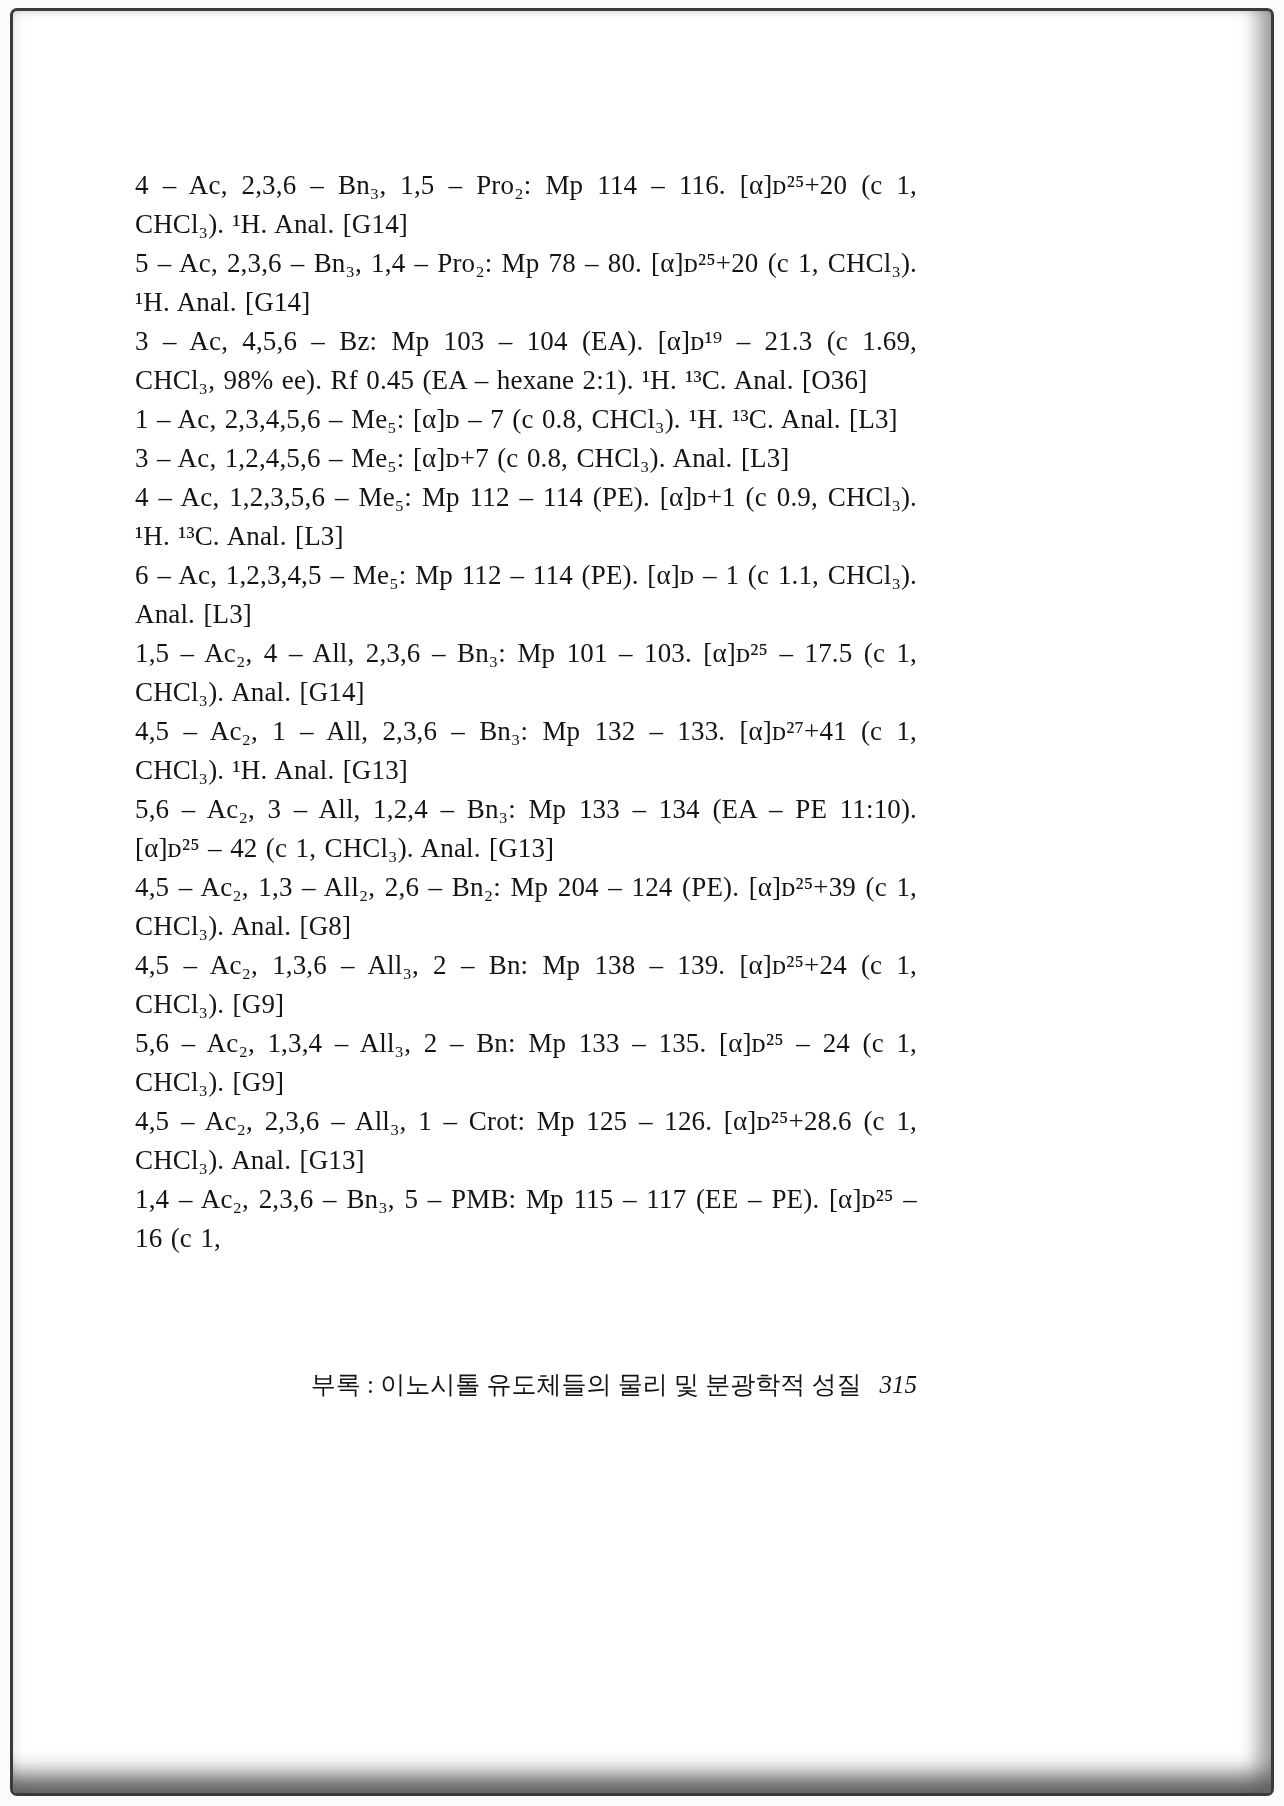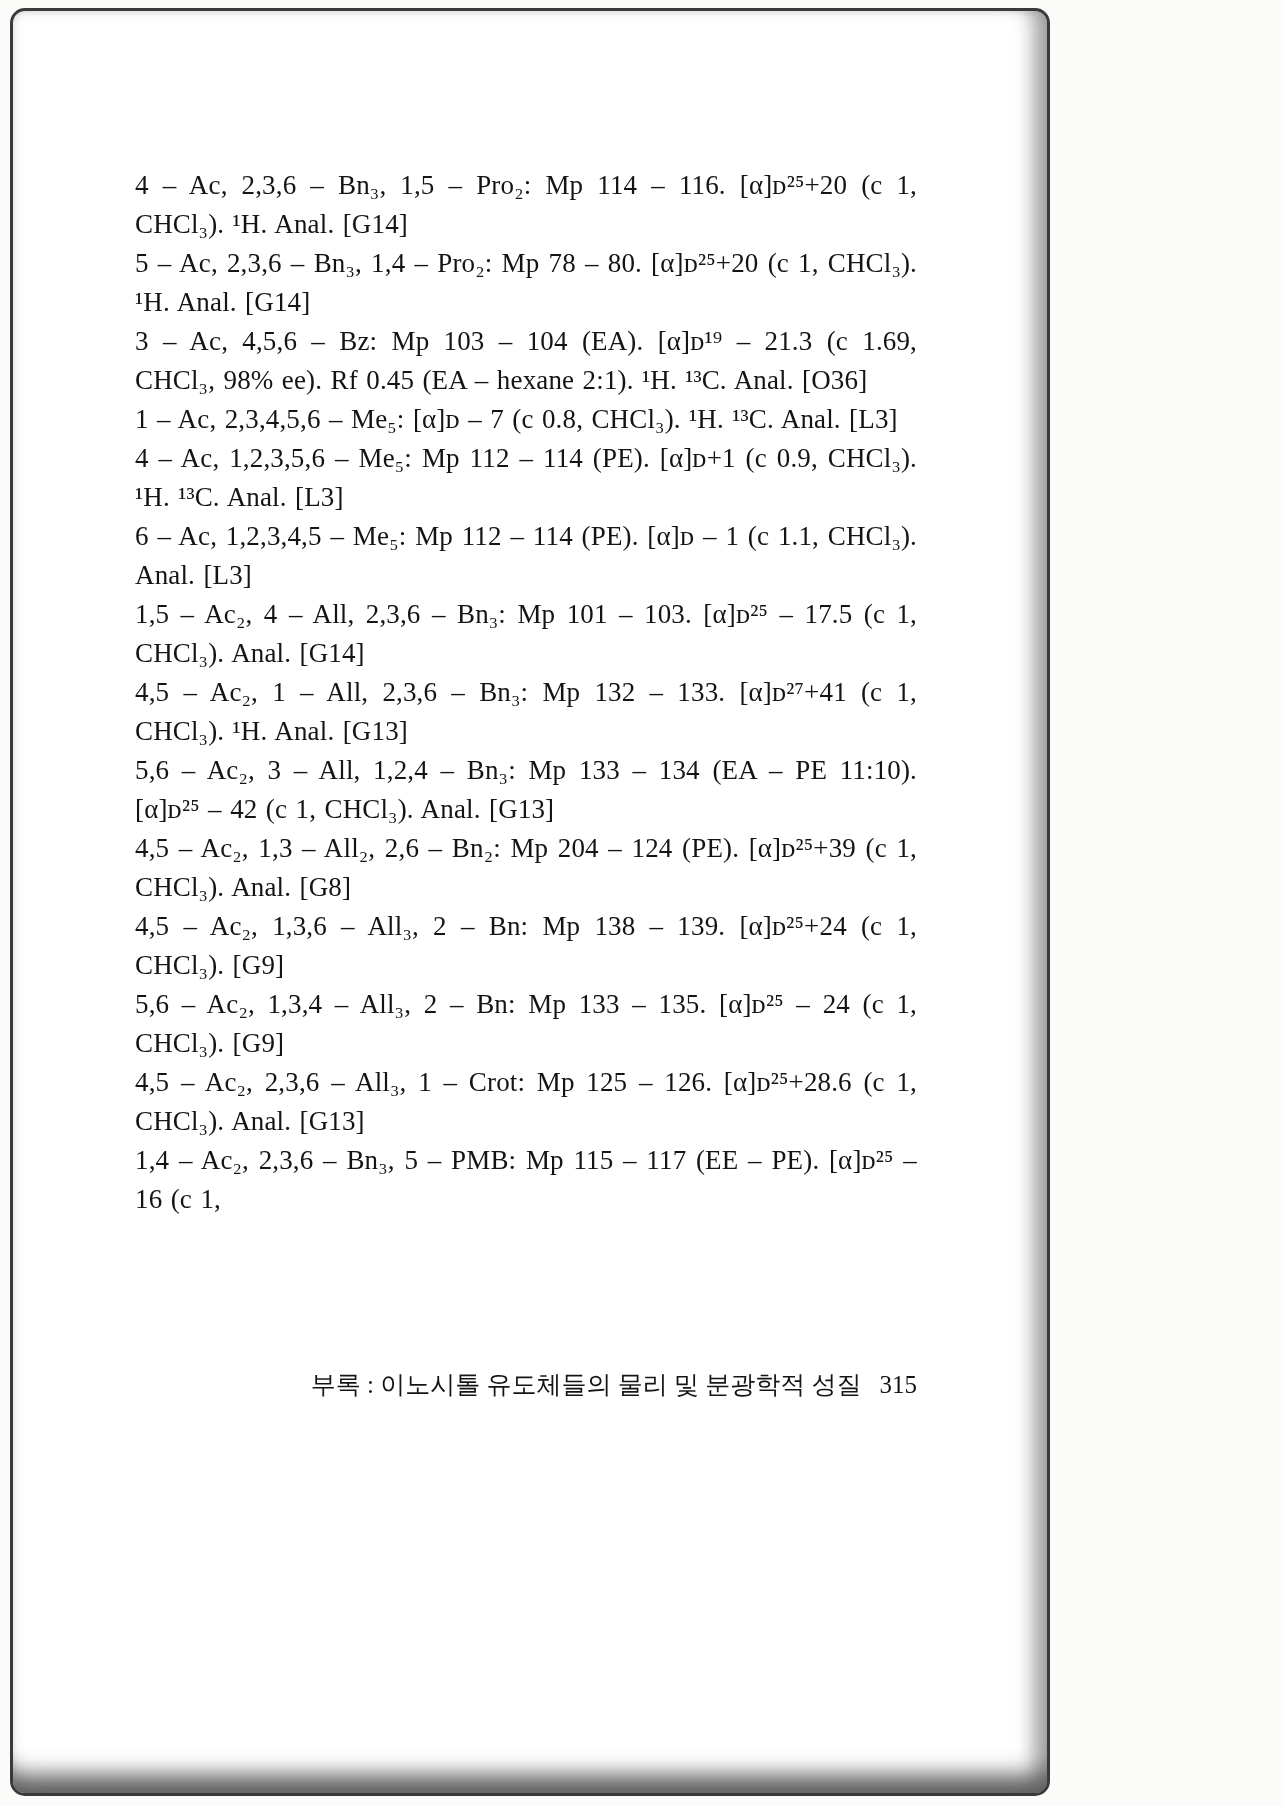--- a/index.html
+++ b/index.html
@@ -10,24 +10,24 @@
   }
   .scan {
     position: relative;
     width: 1284px; height: 1806px;
     background: #fbfbfa;
     font-family: "Liberation Serif", "DejaVu Serif", serif;
   }
   .page {
     position: absolute;
     left: 10px; top: 8px;
-    width: 1040px; height: 1788px;
+    width: 1264px; height: 1788px;
     background: #ffffff;
     border: 3px solid #3a3a3a;
-    border-radius: 15px;
+    border-radius: 7px;
     overflow: hidden;
     box-shadow:
       inset -24px 0 18px -10px rgba(95, 95, 95, 0.55),
       inset 0 -32px 22px -14px rgba(35, 35, 35, 0.72),
       inset 0 4px 8px -5px rgba(120, 120, 120, 0.35);
     padding-left: 16px;
   }
   .text-block {
     position: absolute;
     left: 122px; top: 155px;
@@ -46,33 +46,35 @@
     position: absolute;
     left: 122px; top: 1357px;
     width: 782px;
     text-align: right;
     font-size: 25px;
     color: #141414;
     white-space: nowrap;
   }
   .footer .pagenum {
     margin-left: 18px;
+    font-style: italic;
   }
 </style>
 </head>
 <body>
 
 <div class="scan">
   <div class="page">
 
     <div class="text-block">
       <p class="entry">4 – Ac, 2,3,6 – Bn₃, 1,5 – Pro₂: Mp 114 – 116. [α]ᴅ²⁵+20 (c 1, CHCl₃). ¹H. Anal. [G14]</p>
         <p class="entry">5 – Ac, 2,3,6 – Bn₃, 1,4 – Pro₂: Mp 78 – 80. [α]ᴅ²⁵+20 (c 1, CHCl₃). ¹H. Anal. [G14]</p>
         <p class="entry">3 – Ac, 4,5,6 – Bz: Mp 103 – 104 (EA). [α]ᴅ¹⁹ – 21.3 (c 1.69, CHCl₃, 98% ee). Rf 0.45 (EA – hexane 2:1). ¹H. ¹³C. Anal. [O36]</p>
         <p class="entry">1 – Ac, 2,3,4,5,6 – Me₅: [α]ᴅ – 7 (c 0.8, CHCl₃). ¹H. ¹³C. Anal. [L3]</p>
+        <p class="entry">3 – Ac, 1,2,4,5,6 – Me₅: [α]ᴅ+7 (c 0.8, CHCl₃). Anal. [L3]</p>
         <p class="entry">4 – Ac, 1,2,3,5,6 – Me₅: Mp 112 – 114 (PE). [α]ᴅ+1 (c 0.9, CHCl₃). ¹H. ¹³C. Anal. [L3]</p>
         <p class="entry">6 – Ac, 1,2,3,4,5 – Me₅: Mp 112 – 114 (PE). [α]ᴅ – 1 (c 1.1, CHCl₃). Anal. [L3]</p>
         <p class="entry">1,5 – Ac₂, 4 – All, 2,3,6 – Bn₃: Mp 101 – 103. [α]ᴅ²⁵ – 17.5 (c 1, CHCl₃). Anal. [G14]</p>
         <p class="entry">4,5 – Ac₂, 1 – All, 2,3,6 – Bn₃: Mp 132 – 133. [α]ᴅ²⁷+41 (c 1, CHCl₃). ¹H. Anal. [G13]</p>
         <p class="entry">5,6 – Ac₂, 3 – All, 1,2,4 – Bn₃: Mp 133 – 134 (EA – PE 11:10). [α]ᴅ²⁵ – 42 (c 1, CHCl₃). Anal. [G13]</p>
         <p class="entry">4,5 – Ac₂, 1,3 – All₂, 2,6 – Bn₂: Mp 204 – 124 (PE). [α]ᴅ²⁵+39 (c 1, CHCl₃). Anal. [G8]</p>
         <p class="entry">4,5 – Ac₂, 1,3,6 – All₃, 2 – Bn: Mp 138 – 139. [α]ᴅ²⁵+24 (c 1, CHCl₃). [G9]</p>
         <p class="entry">5,6 – Ac₂, 1,3,4 – All₃, 2 – Bn: Mp 133 – 135. [α]ᴅ²⁵ – 24 (c 1, CHCl₃). [G9]</p>
         <p class="entry">4,5 – Ac₂, 2,3,6 – All₃, 1 – Crot: Mp 125 – 126. [α]ᴅ²⁵+28.6 (c 1, CHCl₃). Anal. [G13]</p>
         <p class="entry">1,4 – Ac₂, 2,3,6 – Bn₃, 5 – PMB: Mp 115 – 117 (EE – PE). [α]ᴅ²⁵ – 16 (c 1,</p>

